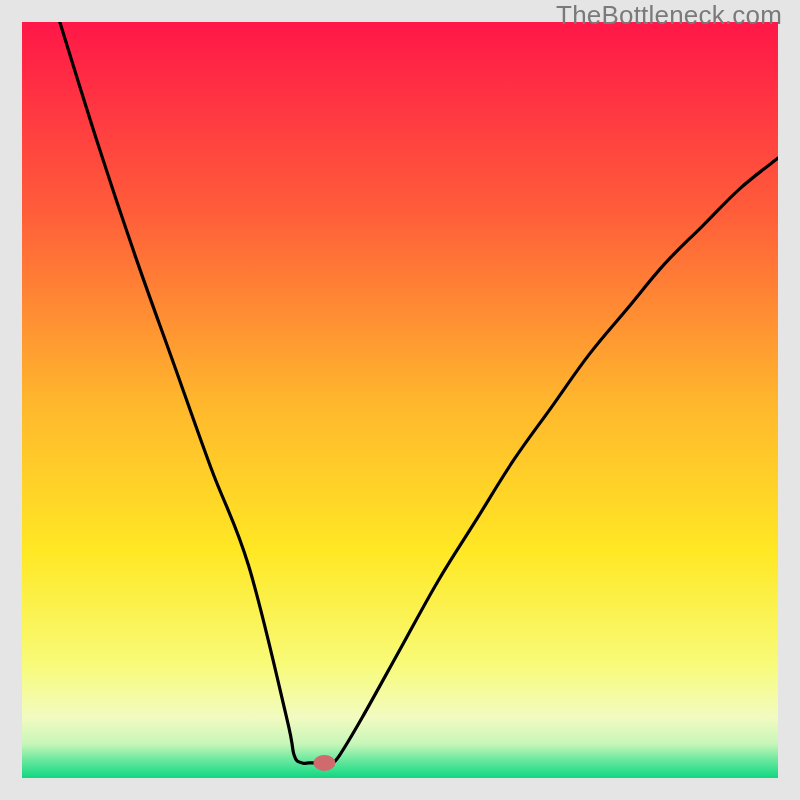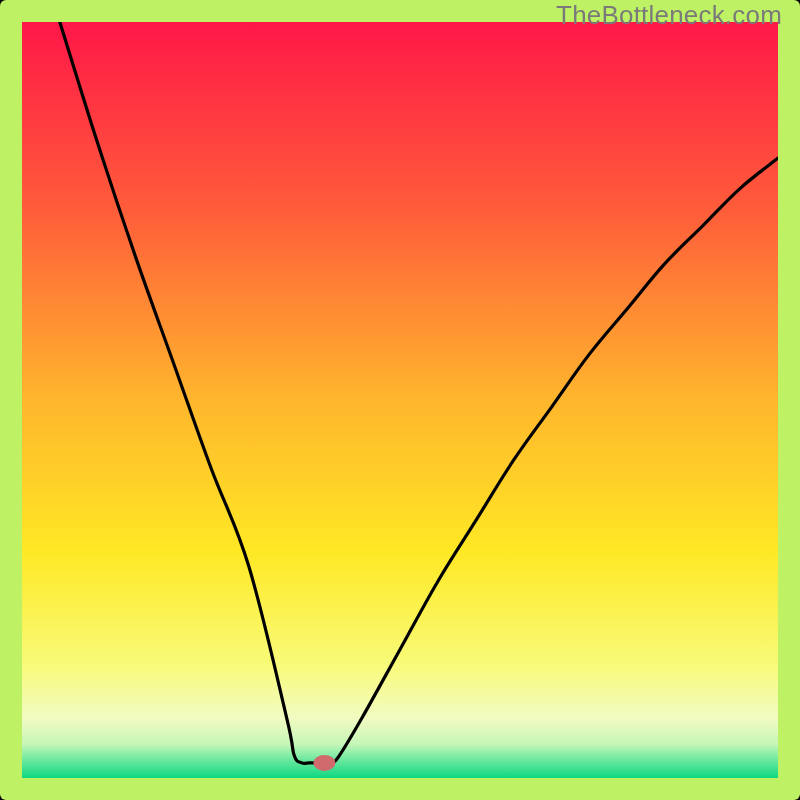--- a/index.html
+++ b/index.html
@@ -8,22 +8,21 @@
     width: 800px;
     height: 800px;
     background: #000;
     font-family: Arial, Helvetica, sans-serif;
     overflow: hidden;
   }
   .frame {
     position: relative;
     width: 800px;
     height: 800px;
-    background: #bef264;
-    border-radius: 6px;
+    background: #e5e5e5;
   }
   .watermark {
     position: absolute;
     top: 0px;
     right: 18px;
     color: #7a7a7a;
     font-size: 26px;
     letter-spacing: 0.2px;
     z-index: 5;
   }

